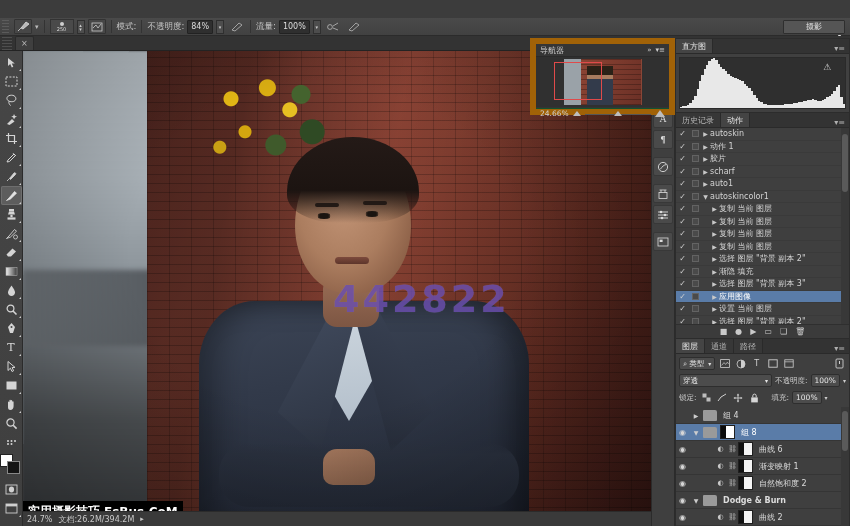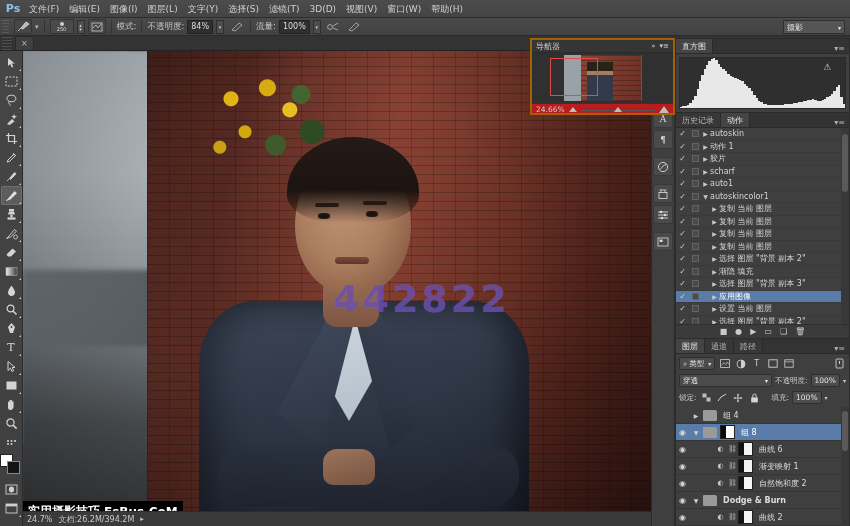--- a/index.html
+++ b/index.html
@@ -63,21 +63,21 @@
     display:flex; flex-direction:column; align-items:center; justify-content:center;
     font-size:5px; color:#ddd; line-height:1;
   }
   .brush-dot { width:4px;height:4px;border-radius:50%;background:#cfcfcf;margin-bottom:1px;}
   .spin { width:8px;height:14px;background:#4d4d4d;border:1px solid #2f2f2f;
           display:flex;flex-direction:column;align-items:center;justify-content:center;
           font-size:5px;line-height:4px;color:#ccc;}
   .workspace-btn {
     position:absolute; right:5px; top:2px; width:62px; height:14px;
     background:#555; border:1px solid #2e2e2e; border-radius:1px;
-    display:flex; align-items:center; padding:0 3px; font-size:8px; color:#e2e2e2;
+    display:flex; align-items:center; padding:0 3px; font-size:8px; color:#e2e2e2;flex-direction:column;
   }
   .workspace-btn .arrow { margin-left:auto; font-size:6px; }
 
   
   .tabbar {
     position:absolute; left:0; top:36px; width:850px; height:15px;
     background:#333; border-bottom:1px solid #232323; display:flex; align-items:flex-end;
   }
   .tab-grip { width:10px;height:13px;margin-left:2px;
     background: repeating-linear-gradient(180deg,#6a6a6a 0 1px,transparent 1px 3px);
@@ -264,21 +264,21 @@
   }
   .ptab {
     height:14px; padding:0 6px; font-size:8px; color:#b4b4b4; display:flex; align-items:center;
     background:#373737; border-right:1px solid #2a2a2a;
   }
   .ptab.active { background:#444; color:#e6e6e6; }
   .panel-menu { margin-left:auto; padding-right:4px; font-size:8px; color:#b0b0b0; display:flex;align-items:center;}
 
   
   .nav-panel { position:absolute; left:-145px; top:0; width:145px; height:77px; z-index:5;
-               background:#b91c1c; border:2px solid #a16207; }
+               background:#14532d; border:6px solid #a16207; }
   .nav-head { height:13px; background:#353535; display:flex; align-items:center;
               padding:0 4px; font-size:8px; color:#cfcfcf; border-bottom:1px solid #2a2a2a;}
   .nav-head .right { margin-left:auto; display:flex; gap:4px; font-size:7px;}
   .nav-thumb { position:relative; height:50px; background:#303030; display:flex; align-items:center; justify-content:center;}
   .nav-img { width:78px; height:46px; position:relative;
     background: linear-gradient(90deg,#9aa2a8 0 22%, #8a4636 22% 100%); }
   .nav-img .n-wall { position:absolute; left:22%; top:0; width:78%; height:100%;
     background: repeating-linear-gradient(0deg, rgba(0,0,0,.25) 0 1px, transparent 1px 5px),
                 linear-gradient(110deg,#8c4434,#6b3026);}
   .nav-img .n-man { position:absolute; left:30%; top:16%; width:34%; height:84%;
@@ -348,34 +348,20 @@
   .folder-ico { width:14px; height:11px; background:#9a9a9a; border-radius:1px 2px 1px 1px; flex:0 0 auto;}
   .lay-scroll { position:absolute; right:0; top:0; width:8px; height:100%; background:#383838;}
   .lay-scroll .thumb{position:absolute;left:1px;top:4px;width:6px;height:40px;background:#5a5a5a;border-radius:3px;}
   svg { display:block; }
 </style>
 </head>
 <body>
 
 <div class="app">
 
-  <div class="menubar">
-    <div class="ps-logo">Ps</div>
-    <div class="menu-item">文件(F)</div>
-    <div class="menu-item">编辑(E)</div>
-    <div class="menu-item">图像(I)</div>
-    <div class="menu-item">图层(L)</div>
-    <div class="menu-item">文字(Y)</div>
-    <div class="menu-item">选择(S)</div>
-    <div class="menu-item">滤镜(T)</div>
-    <div class="menu-item">3D(D)</div>
-    <div class="menu-item">视图(V)</div>
-    <div class="menu-item">窗口(W)</div>
-    <div class="menu-item">帮助(H)</div>
-  </div>
 
   <div class="optionsbar">
     <div class="ob-grip"></div>
     <div class="ob-tool-icon">
       <svg width="13" height="11" viewBox="0 0 13 11">
           <path d="M1 10 L4 7 M4 7 L9 1 L12 3 L6 8 Z" stroke="#ddd" fill="#b8b8b8" stroke-width=".8"></path>
         </svg>
     </div>
     <div style="font-size:7px;color:#bbb;">▾</div>
     <div class="ob-sep"></div>

